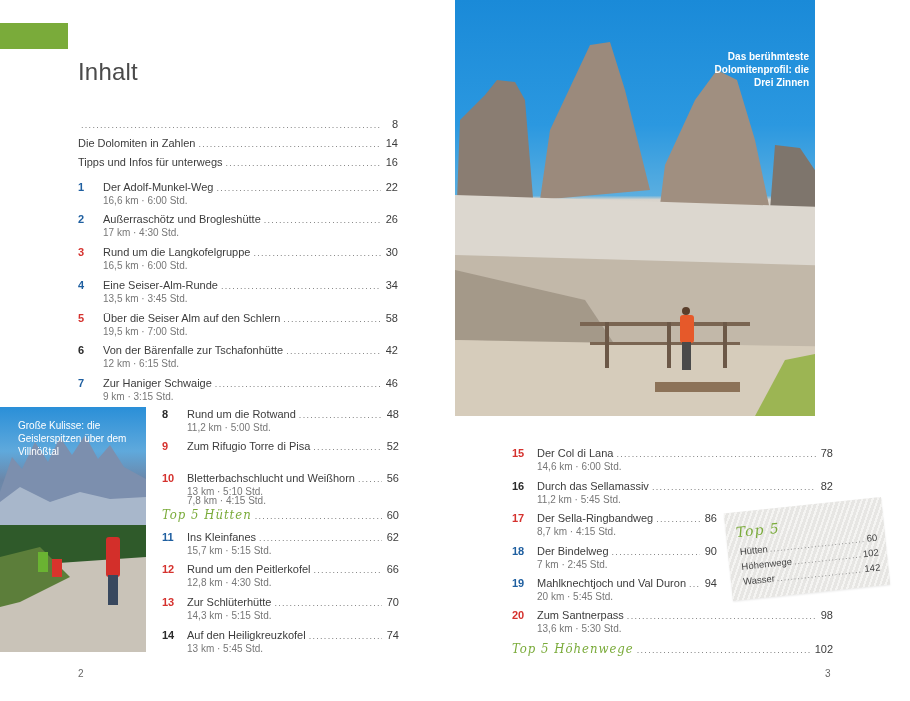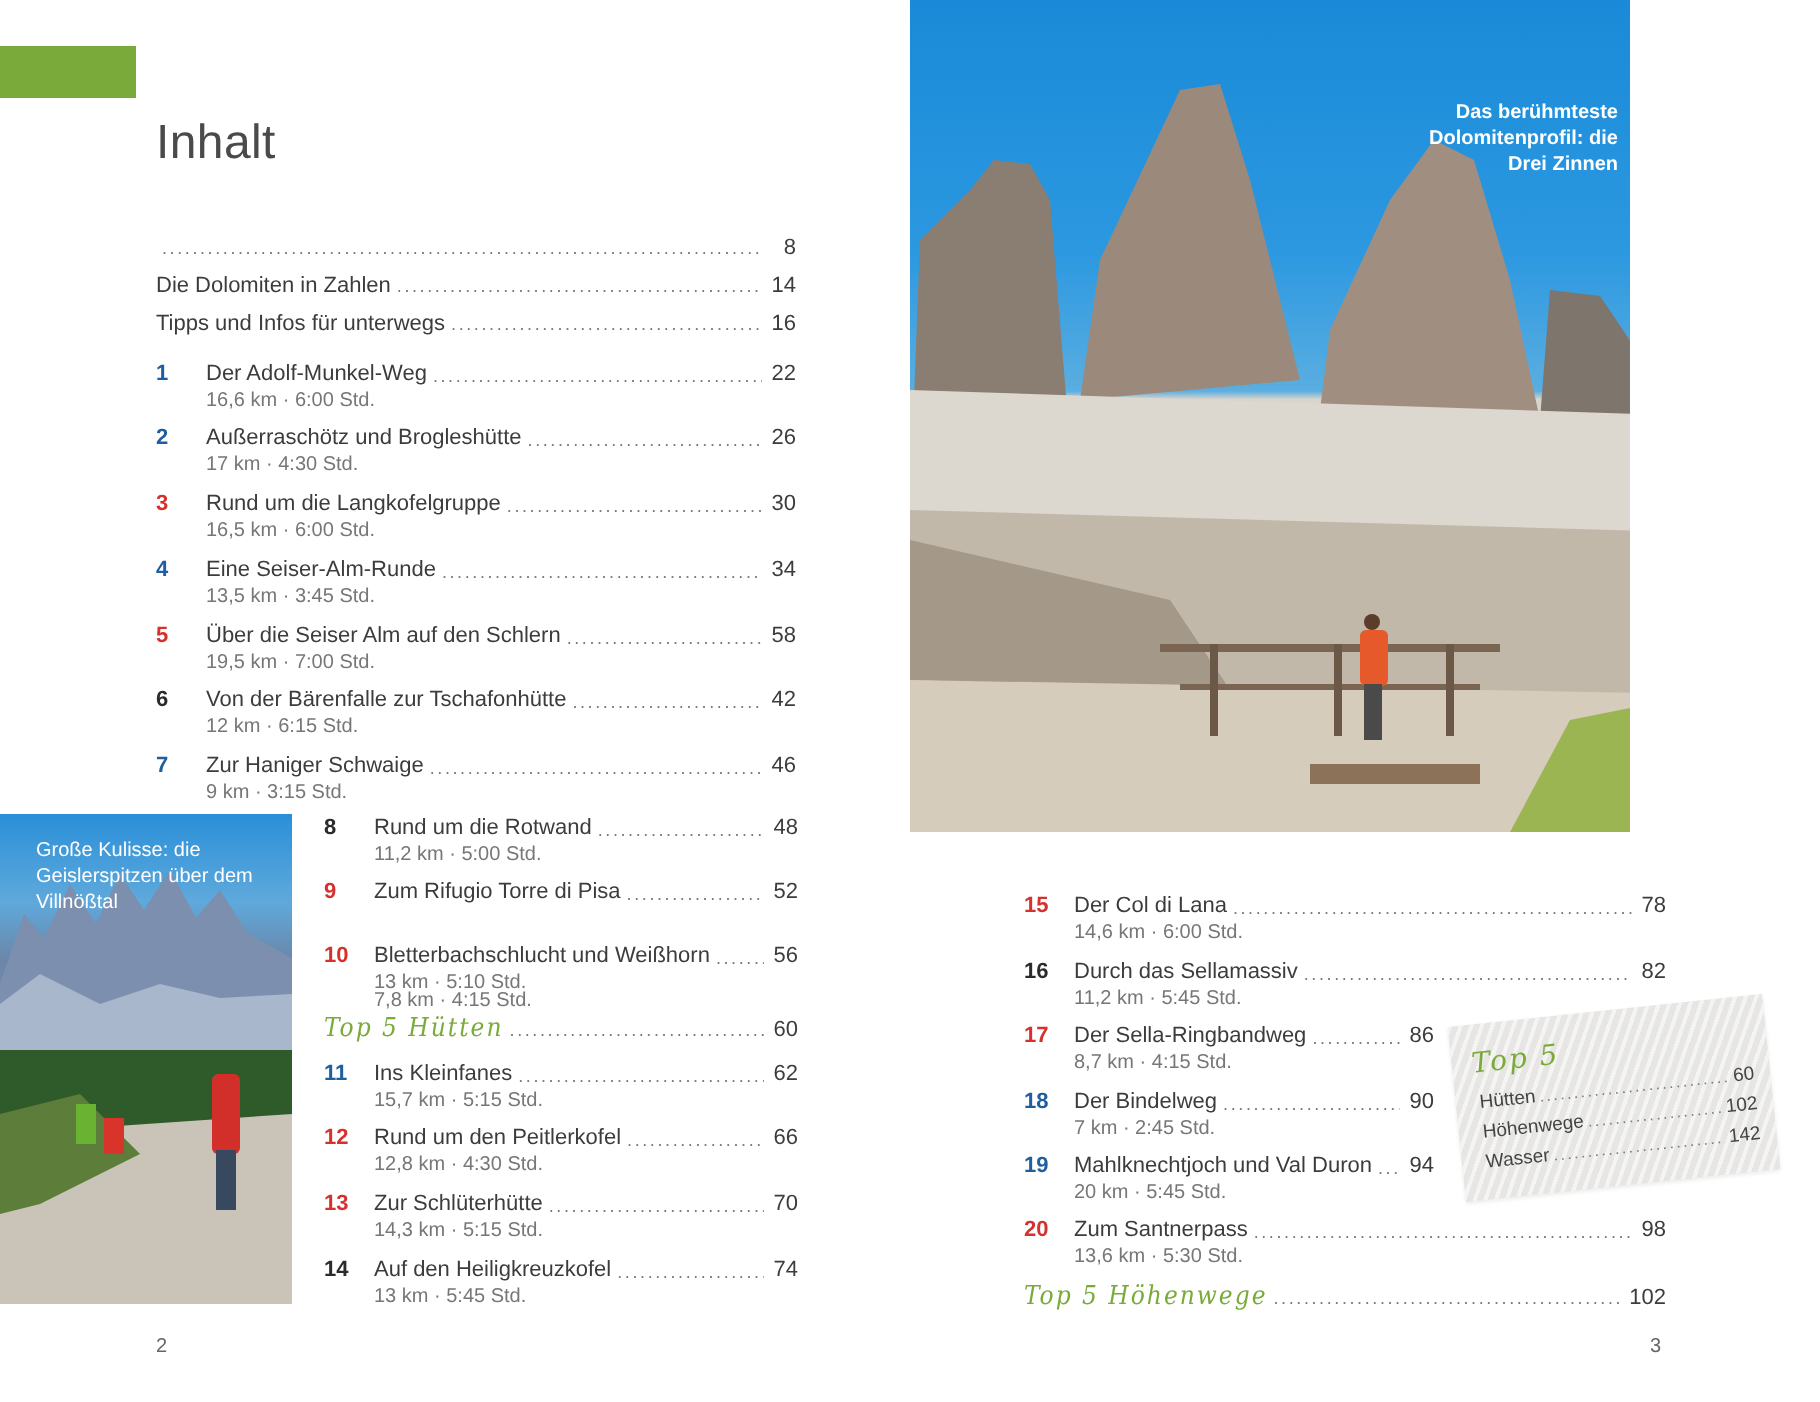--- a/index.html
+++ b/index.html
@@ -17,21 +17,21 @@
   .toc-row { position: absolute; display: flex; align-items: baseline; font-size: 11px; font-family: "Liberation Sans", sans-serif; font-stretch: condensed; color: #3c3c3c; }
   .toc-row .label { white-space: nowrap; }
   .toc-row .dots { flex: 1; overflow: hidden; white-space: nowrap; color: #777; margin: 0 3px; letter-spacing: 1.3px; font-size: 9px; }
   .toc-row .dots::after { content: "................................................................................................................................"; }
   .toc-row .page-num { white-space: nowrap; text-align: right; min-width: 14px; }
 
   .intro-row { left: 78px; width: 320px; }
 
   .tour { position: absolute; }
   .tour .num { position: absolute; left: 0; top: 0; font-size: 11px; font-weight: bold; }
-  .tour .toc-row { position: relative; align-items: flex-end; }
+  .tour .toc-row { position: relative; }
   .tour .meta { position: absolute; font-size: 10px; color: #777; white-space: nowrap; }
   .c-blue { color: #1f5fa0; }
   .c-red { color: #d5322e; }
   .c-black { color: #2b2b2b; }
 
   .script-label { font-family: "DejaVu Serif", serif; font-style: italic; color: #7aab3a; font-size: 13px; letter-spacing: 1px; }
 
   
   .photo-main { position: absolute; left: 455px; top: 0; width: 360px; height: 416px; overflow: hidden;
     background: linear-gradient(180deg, #1a8ad8 0%, #2b98e0 30%, #5aaee0 47%, #d9d4cc 48%, #cfc9bf 60%, #b8ada0 75%, #c9bba6 88%, #d8cfc0 100%); }

